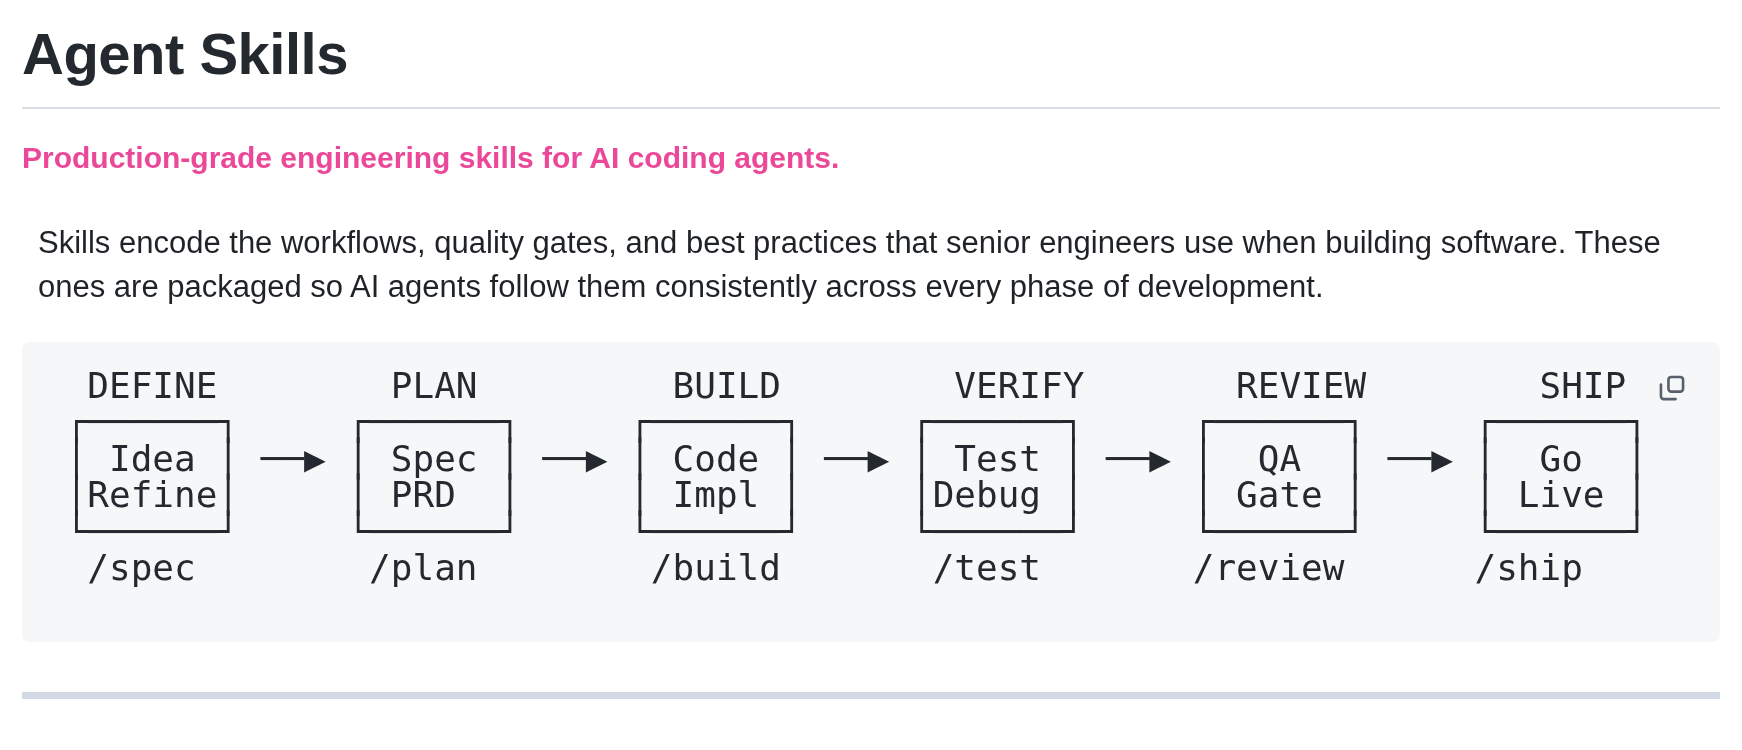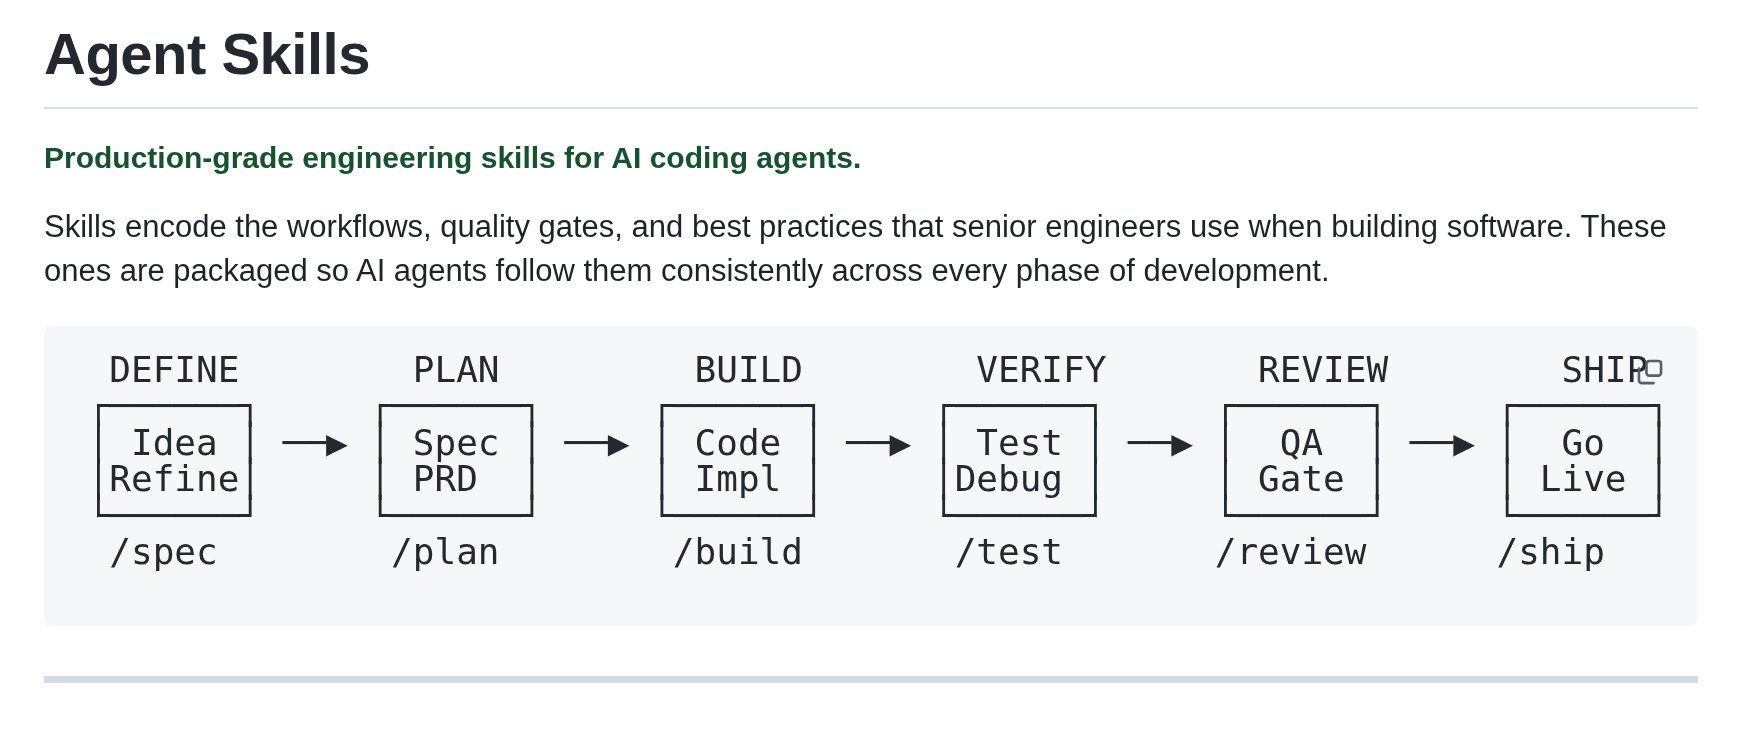--- a/index.html
+++ b/index.html
@@ -10,21 +10,21 @@
     height: 750px;
     background: #ffffff;
     font-family: "Liberation Sans", sans-serif;
     -webkit-font-smoothing: antialiased;
   }
 
   .page {
     position: relative;
     width: 1742px;
     height: 750px;
-    padding: 0 44px;
+    padding: 0 22px;
     overflow: hidden;
   }
 
   
   .page-title {
     margin: 0;
     padding-top: 22px;
     font-size: 58px;
     line-height: 1.12;
     font-weight: 700;
@@ -40,26 +40,26 @@
     width: 100%;
   }
 
   
   .subtitle {
     margin: 0;
     padding-top: 28px;
     font-size: 30px;
     line-height: 1.4;
     font-weight: 700;
-    color: #14532d;
+    color: #ec4899;
   }
 
   
   .body-text {
-    margin: 0;
+    margin: 16px;
     padding-top: 26px;
     font-size: 31px;
     line-height: 1.42;
     font-weight: 400;
     color: #1f2328;
     max-width: 1660px;
   }
 
   
   .code-block {

